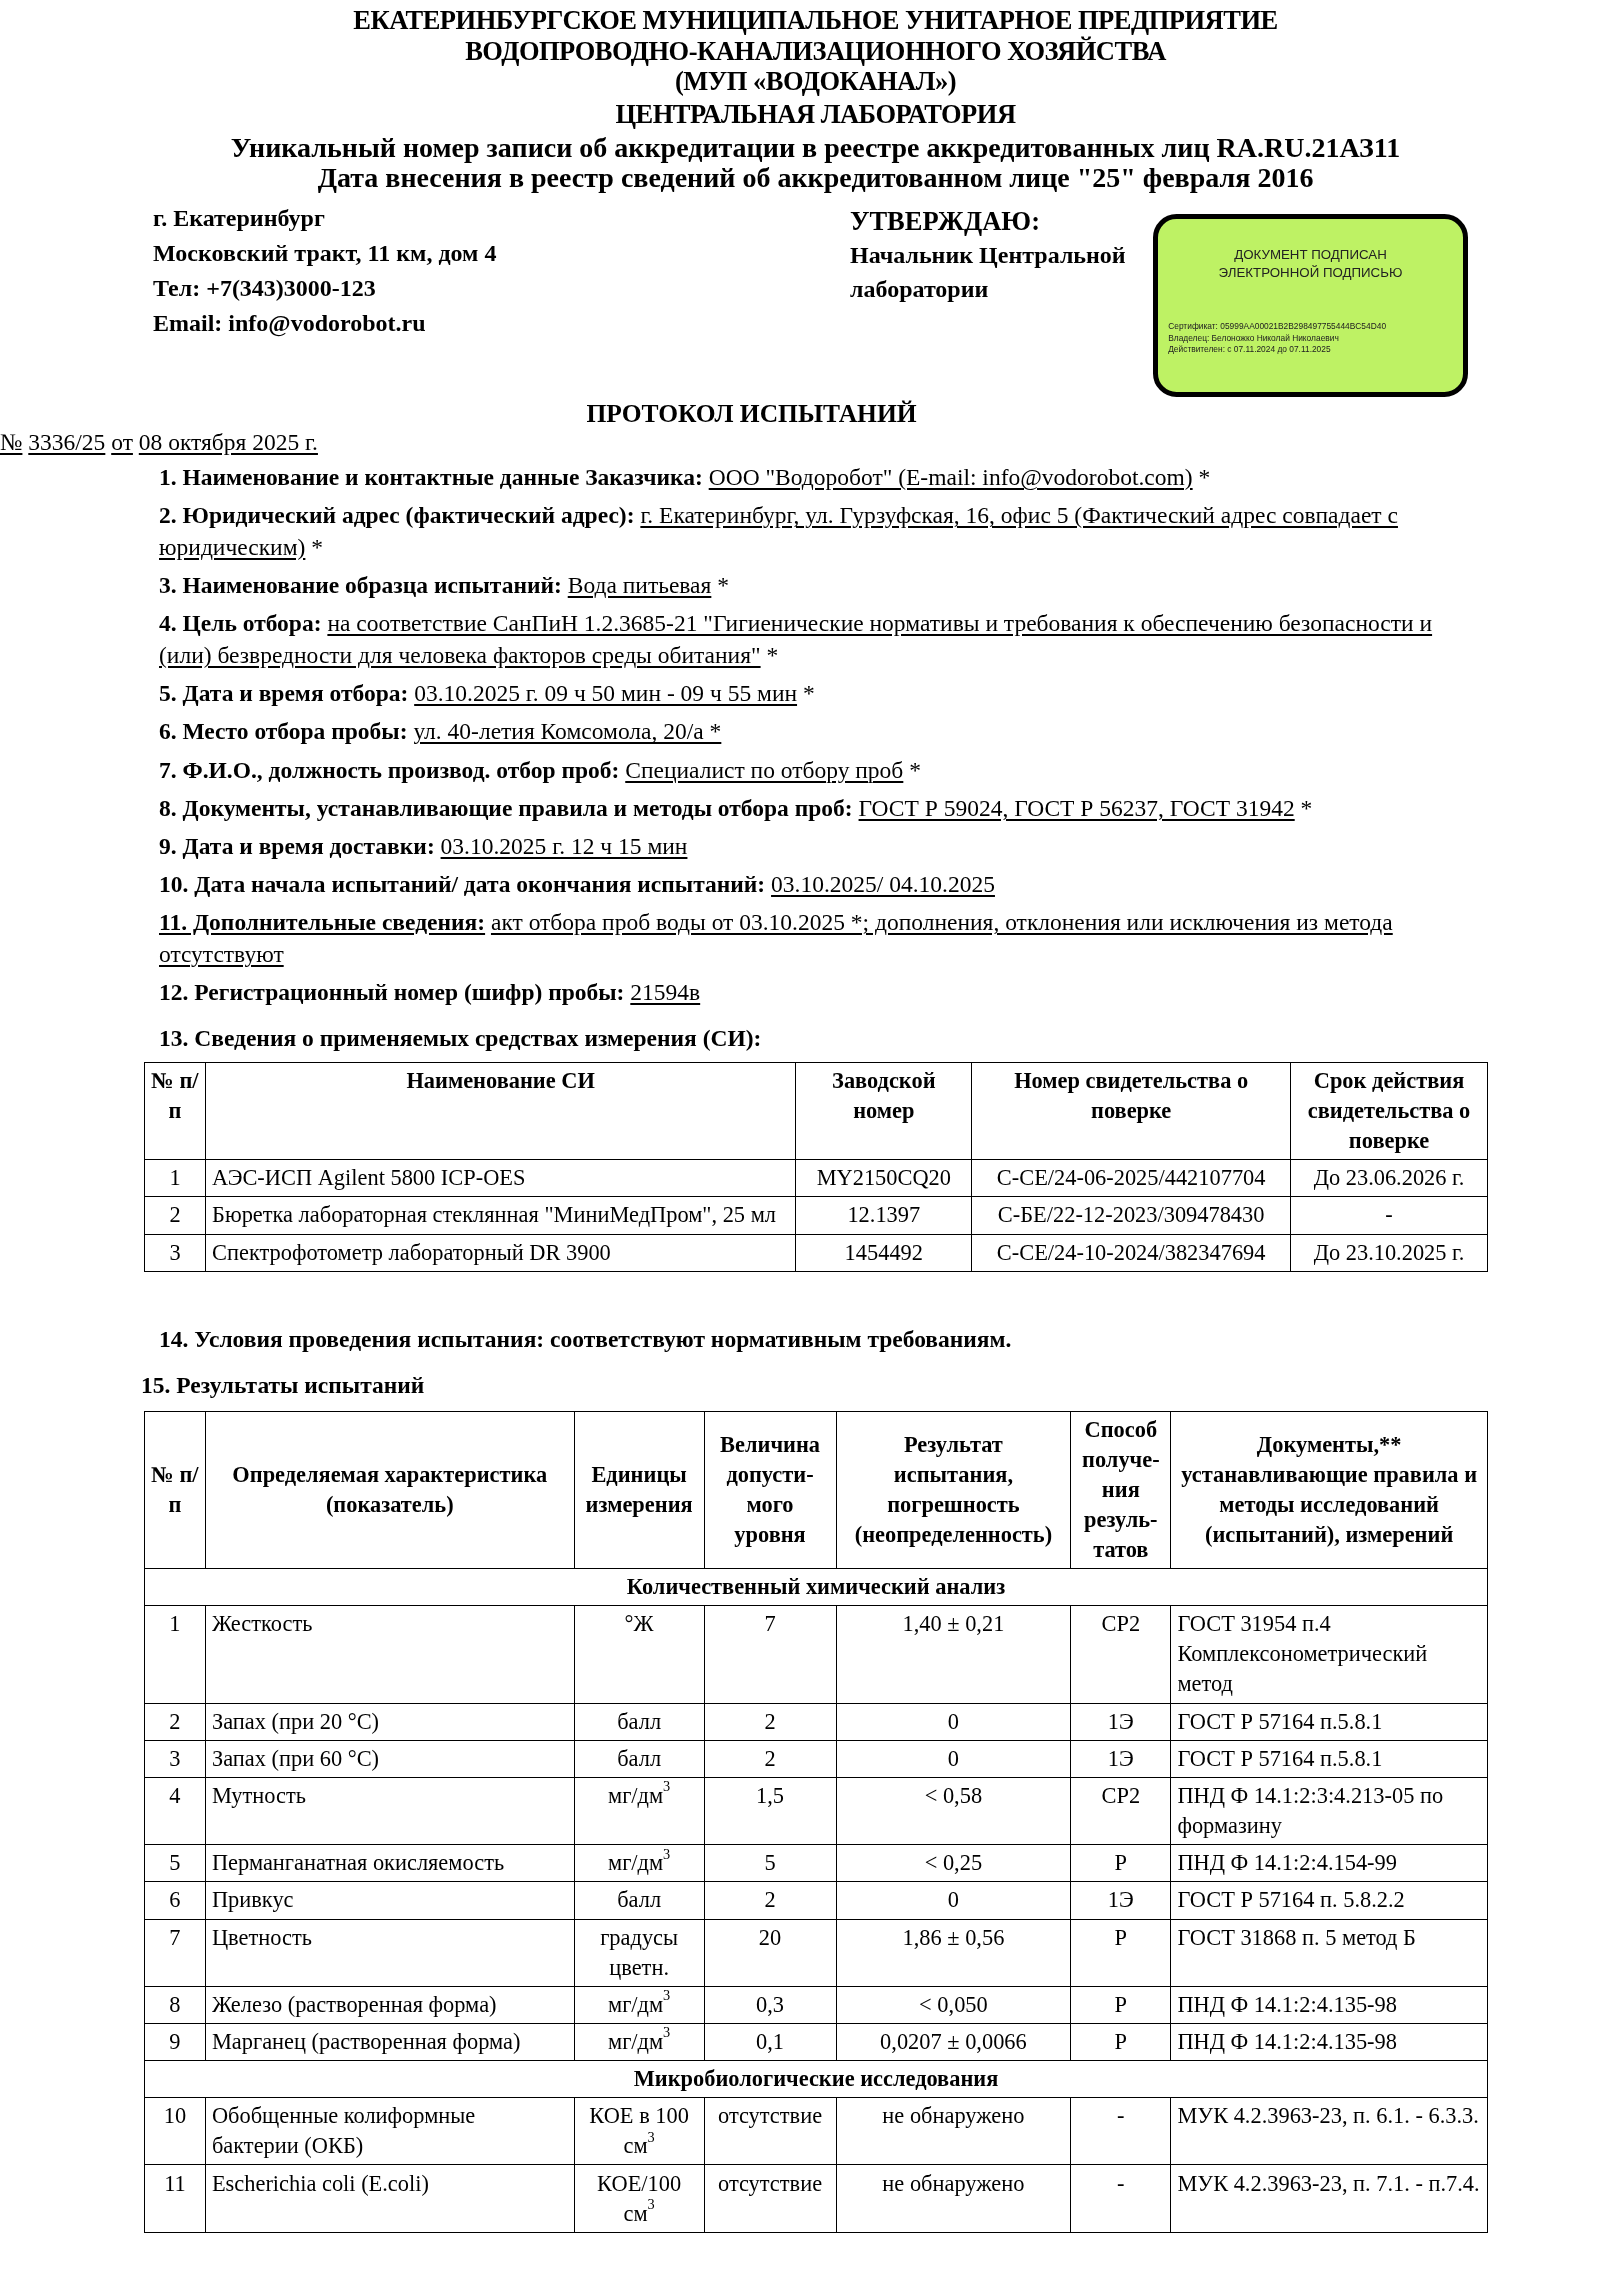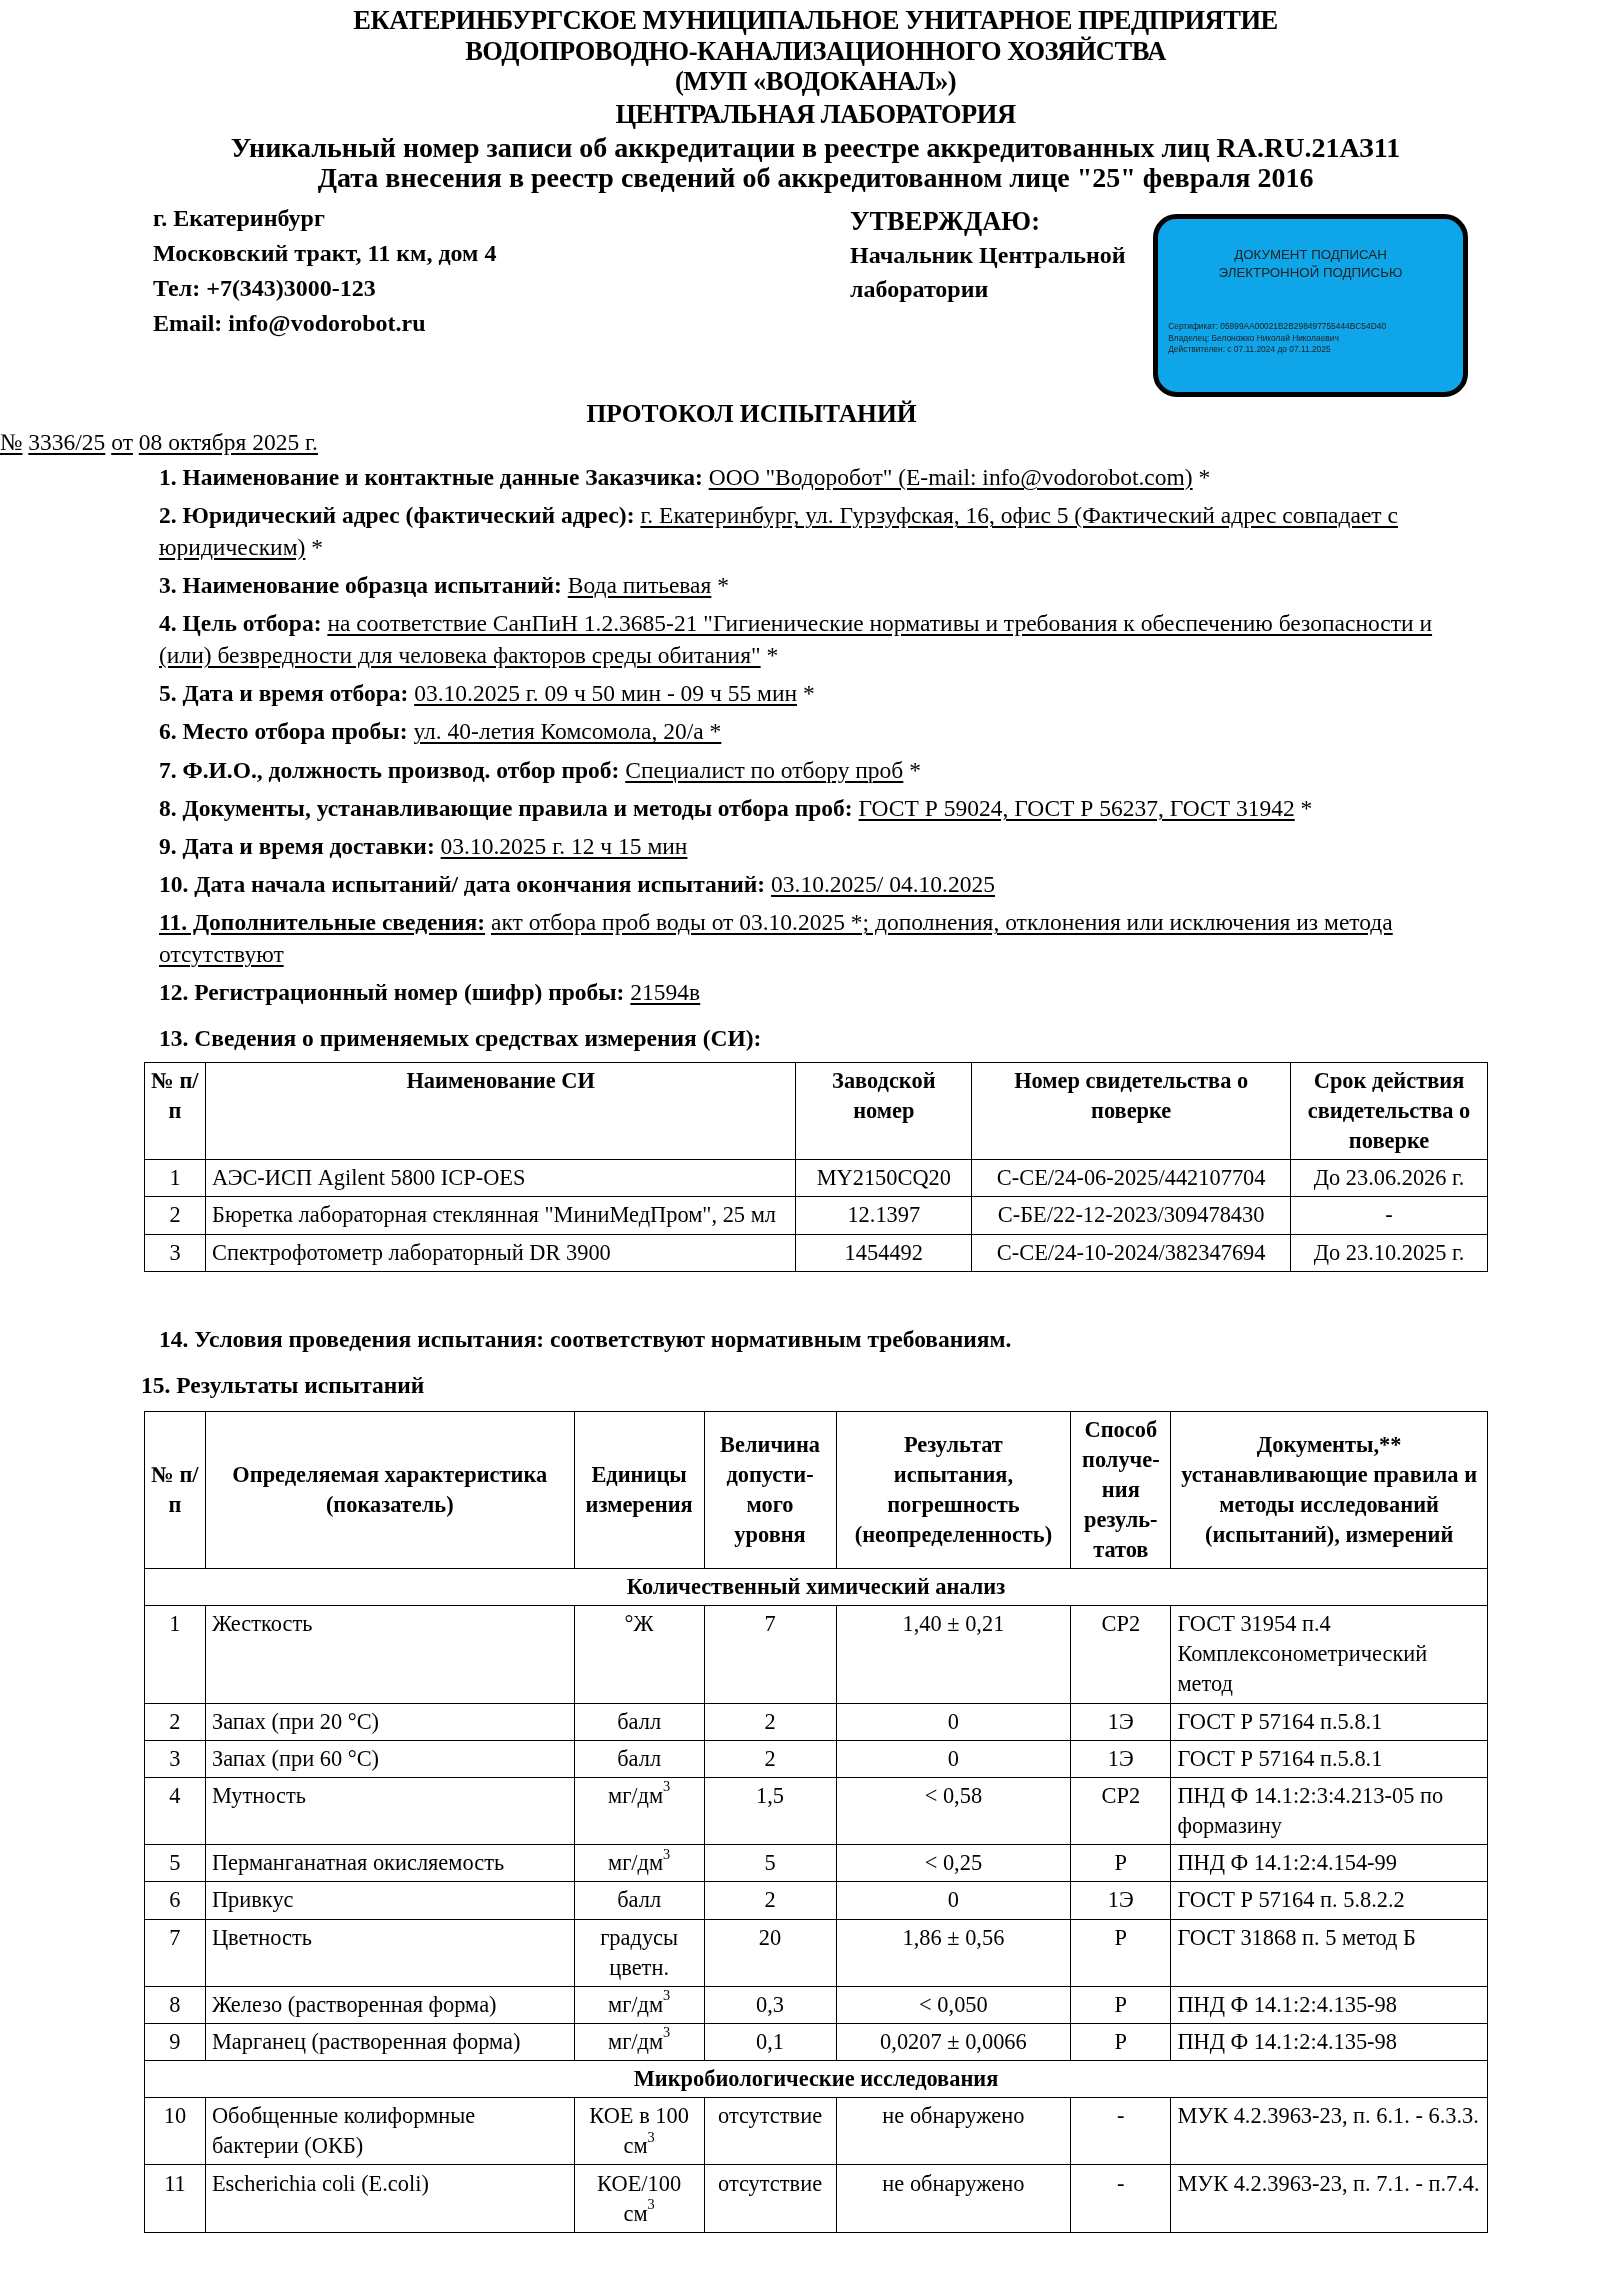--- a/index.html
+++ b/index.html
@@ -5,21 +5,21 @@
   html, body { margin: 0; padding: 0; background: #ffffff; }
   body { width: 1623px; height: 2295px; position: relative; overflow: hidden;
          font-family: "Liberation Serif", serif; color: #000; }
   .abs { position: absolute; }
   .hdr { left: 4px; width: 1623px; text-align: center; font-weight: bold; white-space: nowrap; }
   .h1 { font-size: 26.5px; letter-spacing: -0.5px; }
   .h2 { font-size: 28px; }
   .contact { left: 153px; top: 201px; font-size: 24px; font-weight: bold; line-height: 35px; }
   .approve { left: 850px; top: 204px; font-size: 24px; font-weight: bold; line-height: 34px; }
   .approve .title { font-size: 26.5px; }
-  .sigbox { left: 1153px; top: 214px; width: 305px; height: 173px; border: 5.1px solid #000; border-radius: 23.5px; background: #0ea5e9; }
+  .sigbox { left: 1153px; top: 214px; width: 305px; height: 173px; border: 5.1px solid #000; border-radius: 23.5px; background: #bef264; }
   .sigbox .t1 { position: absolute; left: 0; width: 100%; top: 26.5px; text-align: center; font-family: "Liberation Sans", sans-serif; font-size: 13.3px; line-height: 18.4px; color: #222; }
   .sigbox .t2 { position: absolute; left: 10.2px; top: 102px; font-family: "Liberation Sans", sans-serif; font-size: 8.4px; line-height: 11.7px; color: #222; white-space: nowrap; }
   .ptitle { left: 0; width: 1479px; text-align: center; top: 399px; font-size: 25.5px; font-weight: bold; padding-left: 12px; }
   .pnum { left: 0; width: 1623px; text-align: left; top: 429px; font-size: 23.5px; }
   .u { text-decoration: underline; text-decoration-thickness: 1.5px; text-underline-offset: 3.1px; }
   .items { left: 159px; top: 461px; width: 1305px; font-size: 23.5px; line-height: 32px; }
   .item { margin-bottom: 6.1px; }
   .item b { font-weight: bold; }
   table { border-collapse: collapse; font-size: 22.4px; line-height: 30px; }
   td, th { border: 1.5px solid #000; vertical-align: top; padding: 3.1px 6.1px; }

